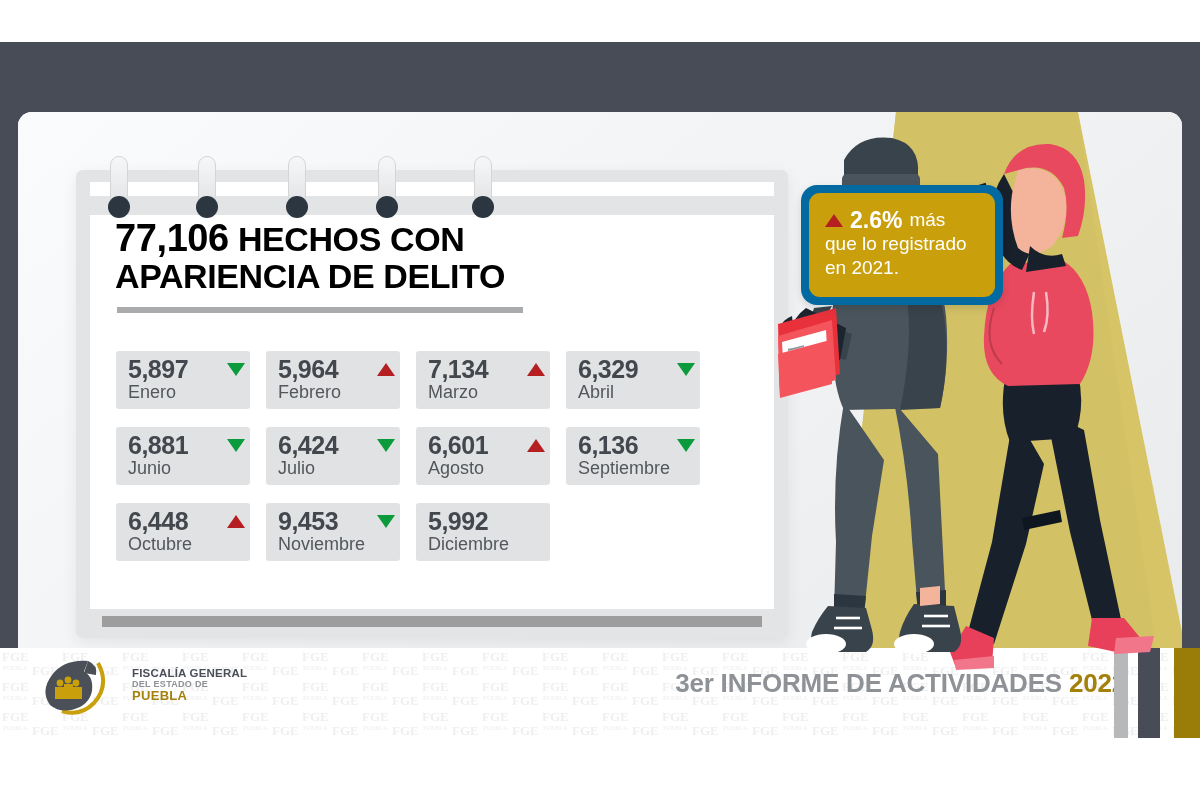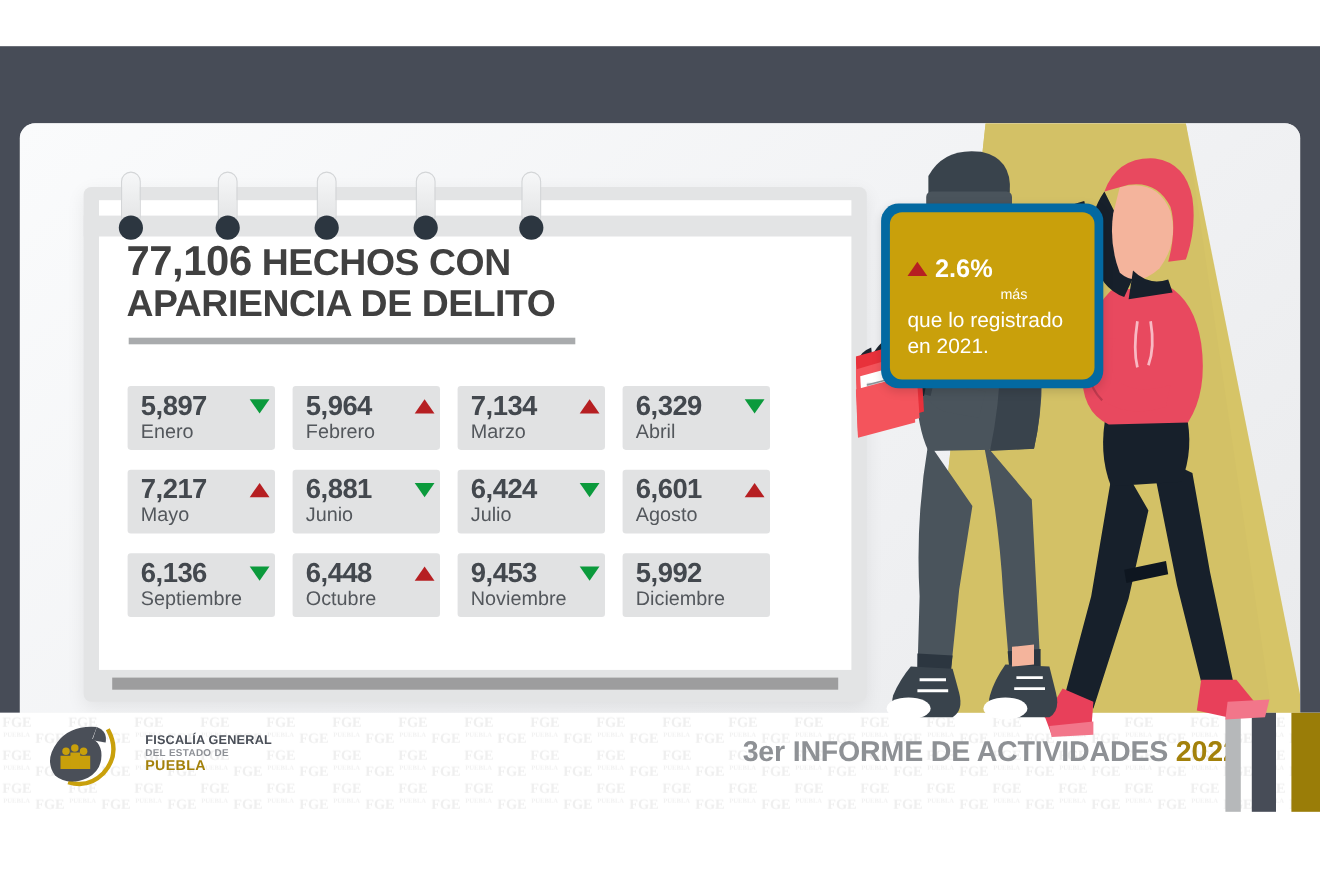--- a/index.html
+++ b/index.html
@@ -89,21 +89,21 @@
   }
 
   
   .headline {
     position: absolute;
     left: 115px; top: 192px;
     width: 470px;
     z-index: 5;
   }
   .headline .l1, .headline .l2 {
-    color: #404040;
+    color: #000000;
     font-size: 34px;
     font-weight: bold;
     letter-spacing: -0.4px;
     line-height: 37px;
     white-space: nowrap;
   }
   .headline .big { font-size: 38px; }
   .subtitle-row {
     position: absolute;
     left: 115px; top: 272px;
@@ -194,21 +194,21 @@
   }
   .callout-line1 { display: flex; align-items: center; gap: 7px; }
   .callout-arrow {
     width: 0; height: 0;
     border-left: 9px solid transparent;
     border-right: 9px solid transparent;
     border-bottom: 13px solid #B61F22;
     flex: none;
   }
   .callout-pct { font-weight: bold; font-size: 23px; }
-  .callout-mas { font-size: 13px; margin-top: 48px; }
+  .callout-mas { font-size: 19px; }
 
   
   .illus {
     position: absolute;
     left: 760px; top: 0;
     width: 404px; height: 570px;
     z-index: 6;
     pointer-events: none;
   }
 
@@ -420,27 +420,20 @@
         </div>
 
         <div class="month-cell">
           <div class="month-value-row">
             <span class="month-value">6,329</span>
             <span class="arrow down"></span>
           </div>
           <div class="month-name">Abril</div>
         </div>
 
-        <div class="month-cell">
-          <div class="month-value-row">
-            <span class="month-value">7,217</span>
-            <span class="arrow up"></span>
-          </div>
-          <div class="month-name">Mayo</div>
-        </div>
 
         <div class="month-cell">
           <div class="month-value-row">
             <span class="month-value">6,881</span>
             <span class="arrow down"></span>
           </div>
           <div class="month-name">Junio</div>
         </div>
 
         <div class="month-cell">

